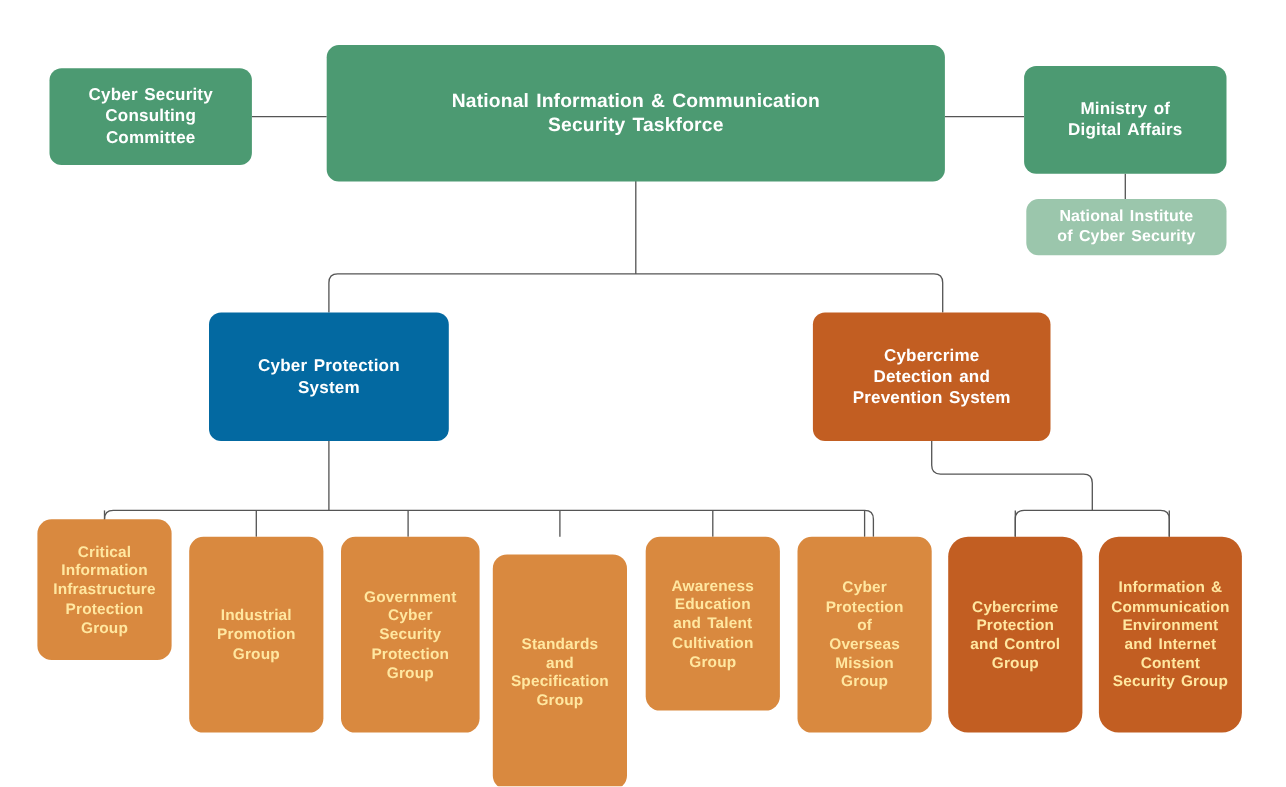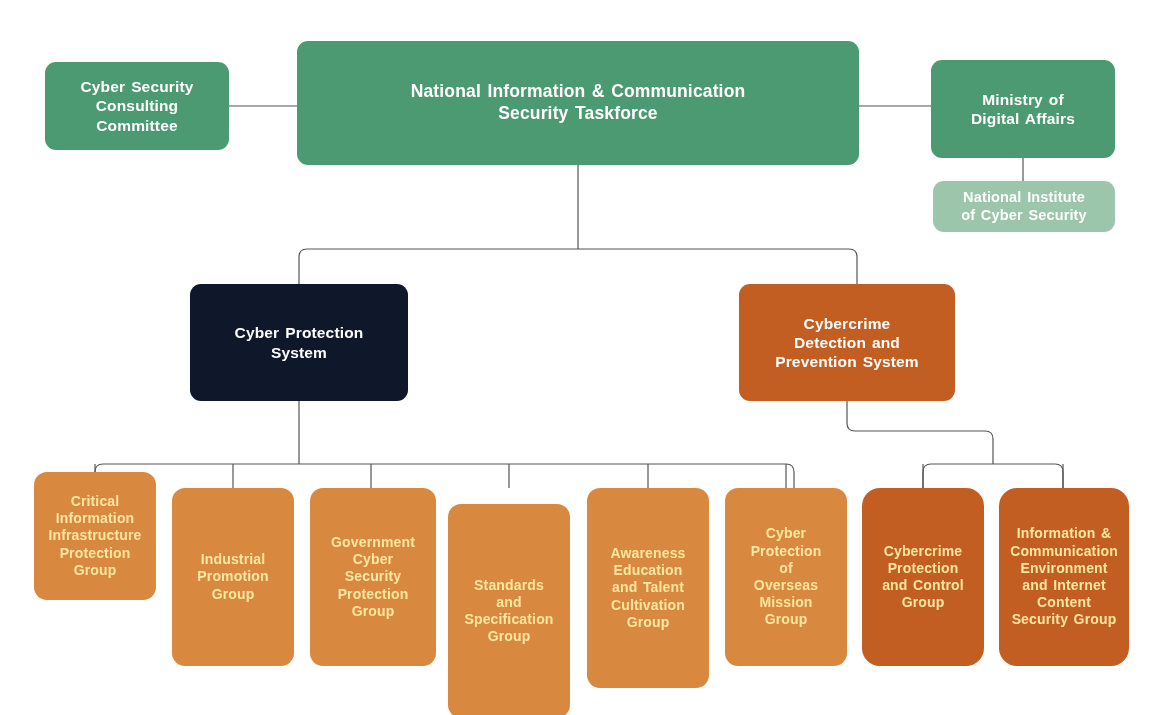--- a/index.html
+++ b/index.html
@@ -55,21 +55,21 @@
     background: #4c9a72;
     color: #ffffff;
     font-size: 15.5px;
   }
   .lvl-sub {
     background: #9bc6ac;
     color: #ffffff;
     font-size: 14.5px;
   }
   .lvl-mid-light {
-    background: #0f172a;
+    background: #0369a1;
     color: #ffffff;
     font-size: 15.5px;
   }
   .lvl-mid-dark {
     background: #c25e22;
     color: #ffffff;
     font-size: 15.5px;
   }
   .lvl-leaf-light {
     background: #d9893f;
@@ -171,21 +171,21 @@
 Group</span>
   </div>
 
   <div class="node lvl-leaf-light" style="left:448px; top:504px; width:122px; height:214px;justify-content:flex-end;">
     <span class="node-label">Standards
 and
 Specification
 Group</span>
   </div>
 
-  <div class="node lvl-leaf-light" style="left:587px; top:488px; width:122px; height:200px;">
+  <div class="node lvl-leaf-light" style="left:587px; top:488px; width:122px; height:158px;">
     <span class="node-label">Awareness
 Education
 and Talent
 Cultivation
 Group</span>
   </div>
 
   <div class="node lvl-leaf-light" style="left:725px; top:488px; width:122px; height:178px;">
     <span class="node-label">Cyber
 Protection

